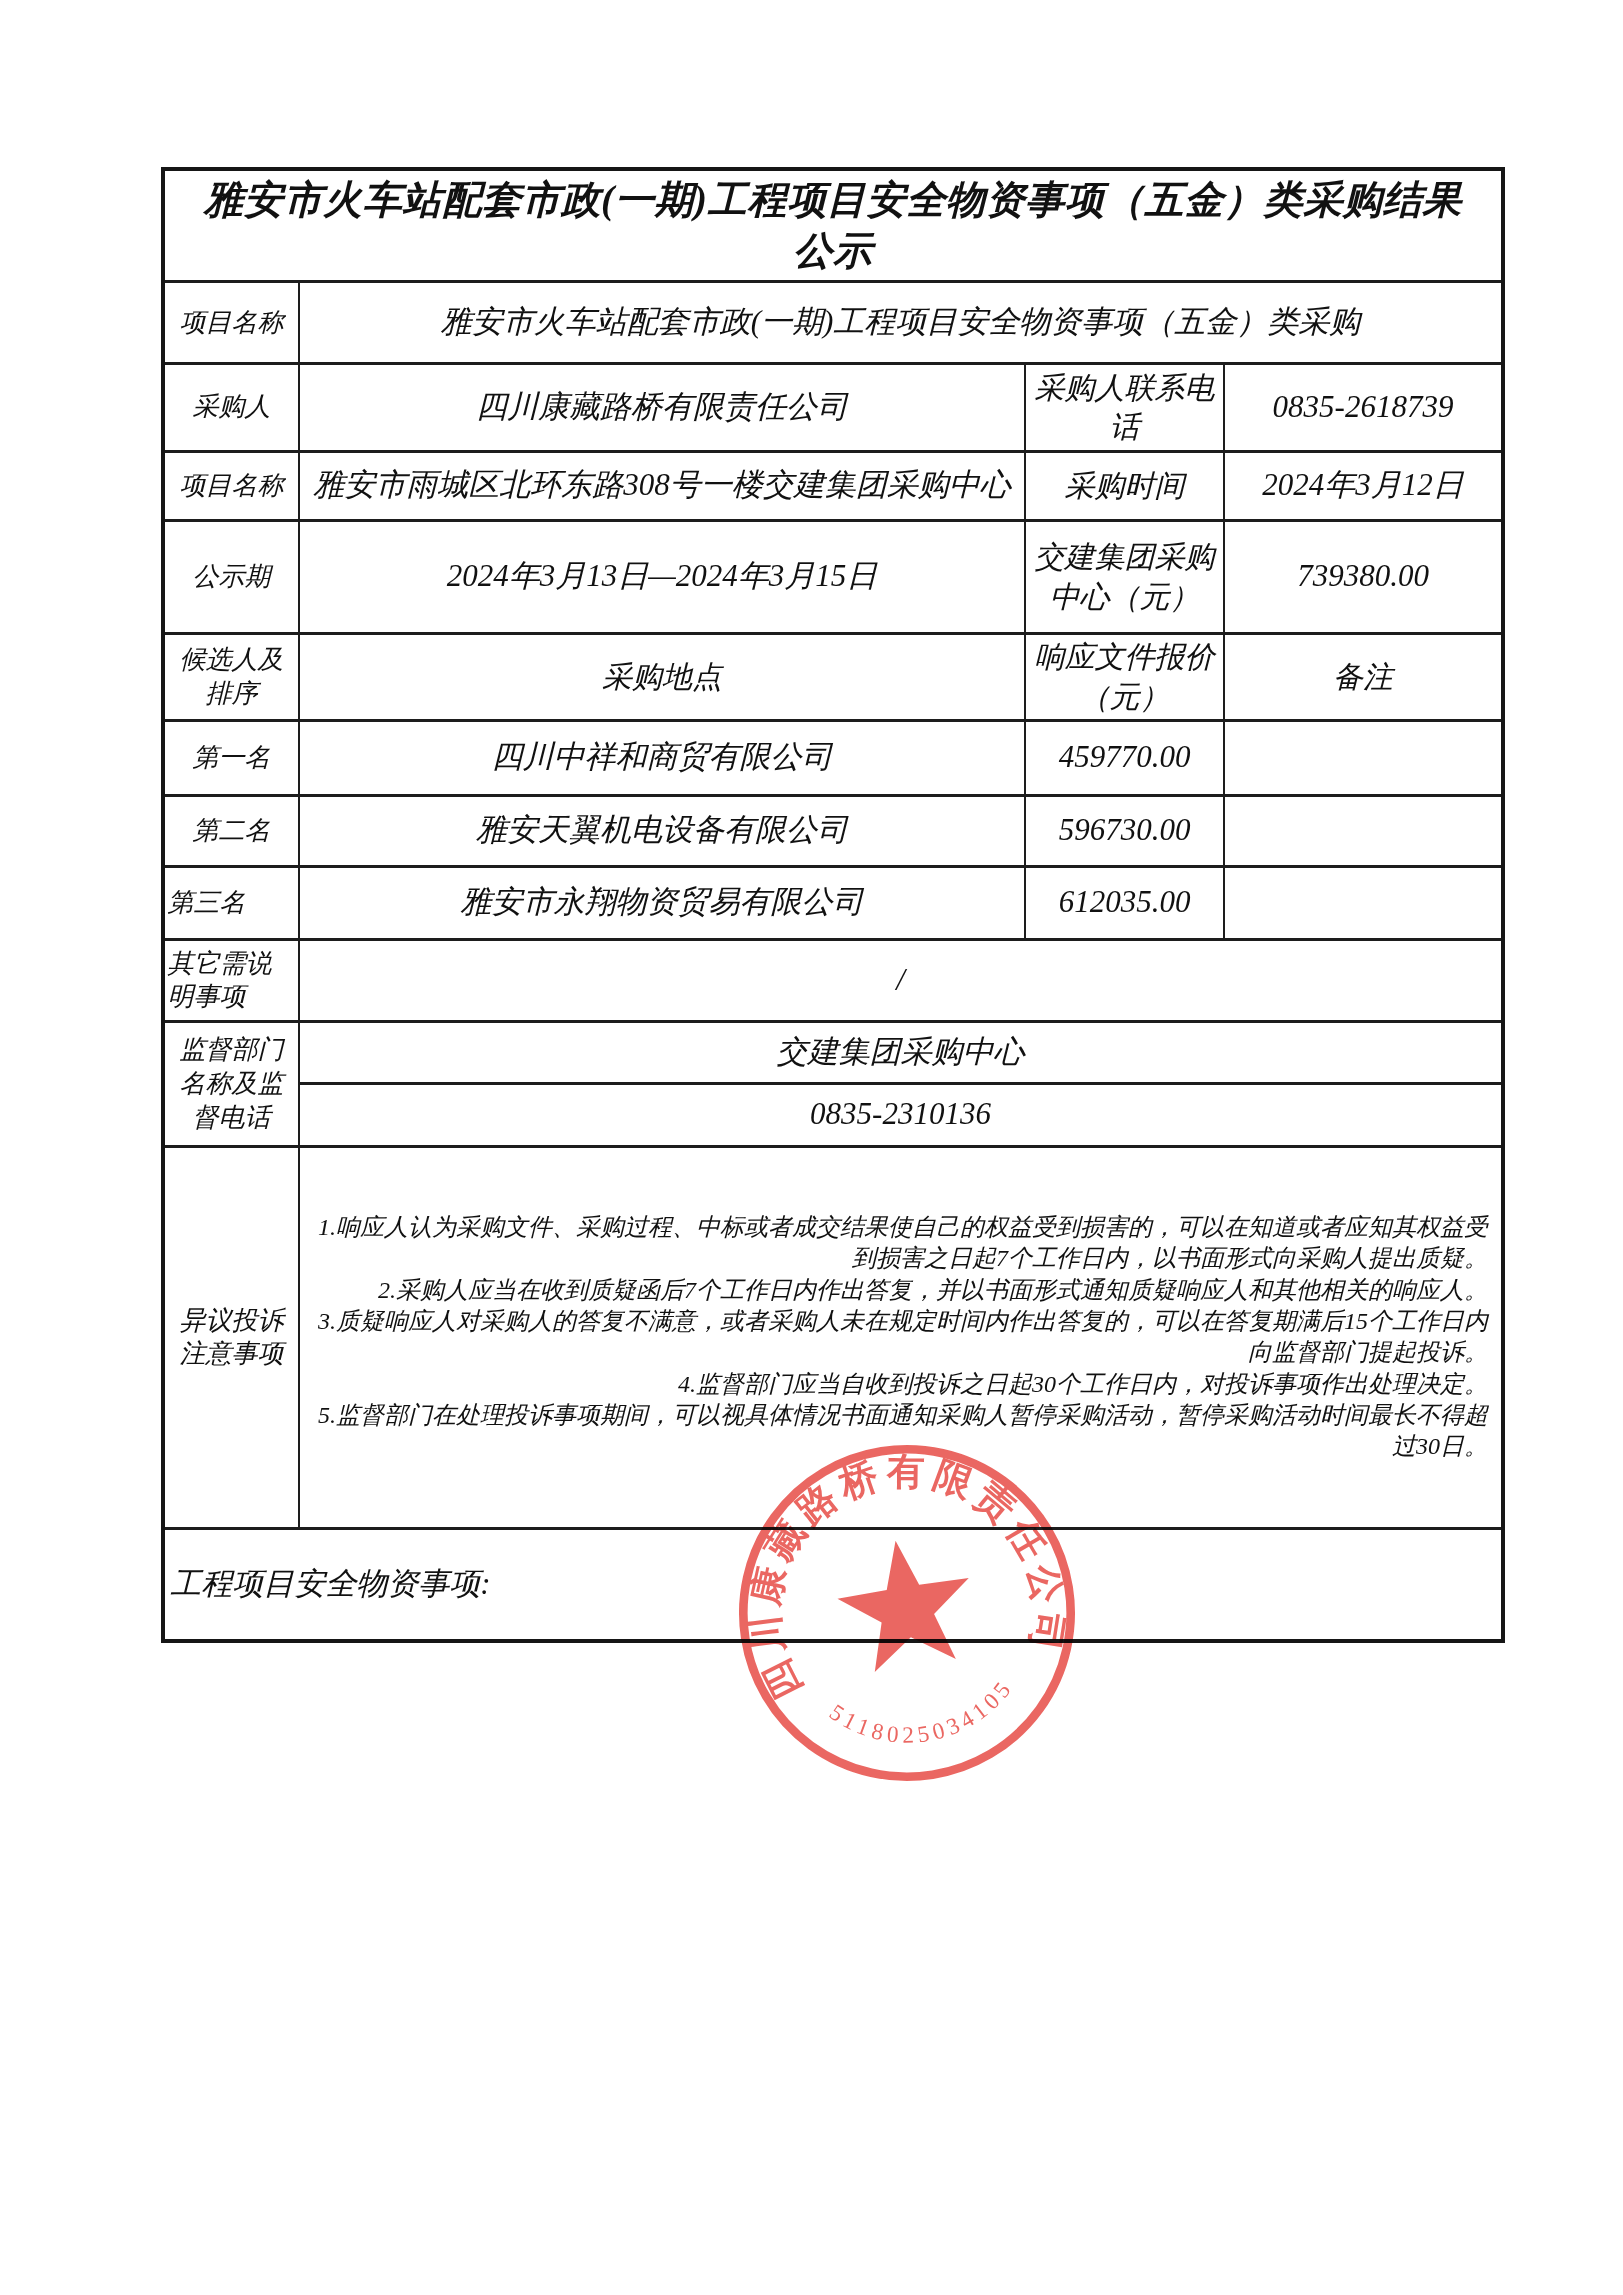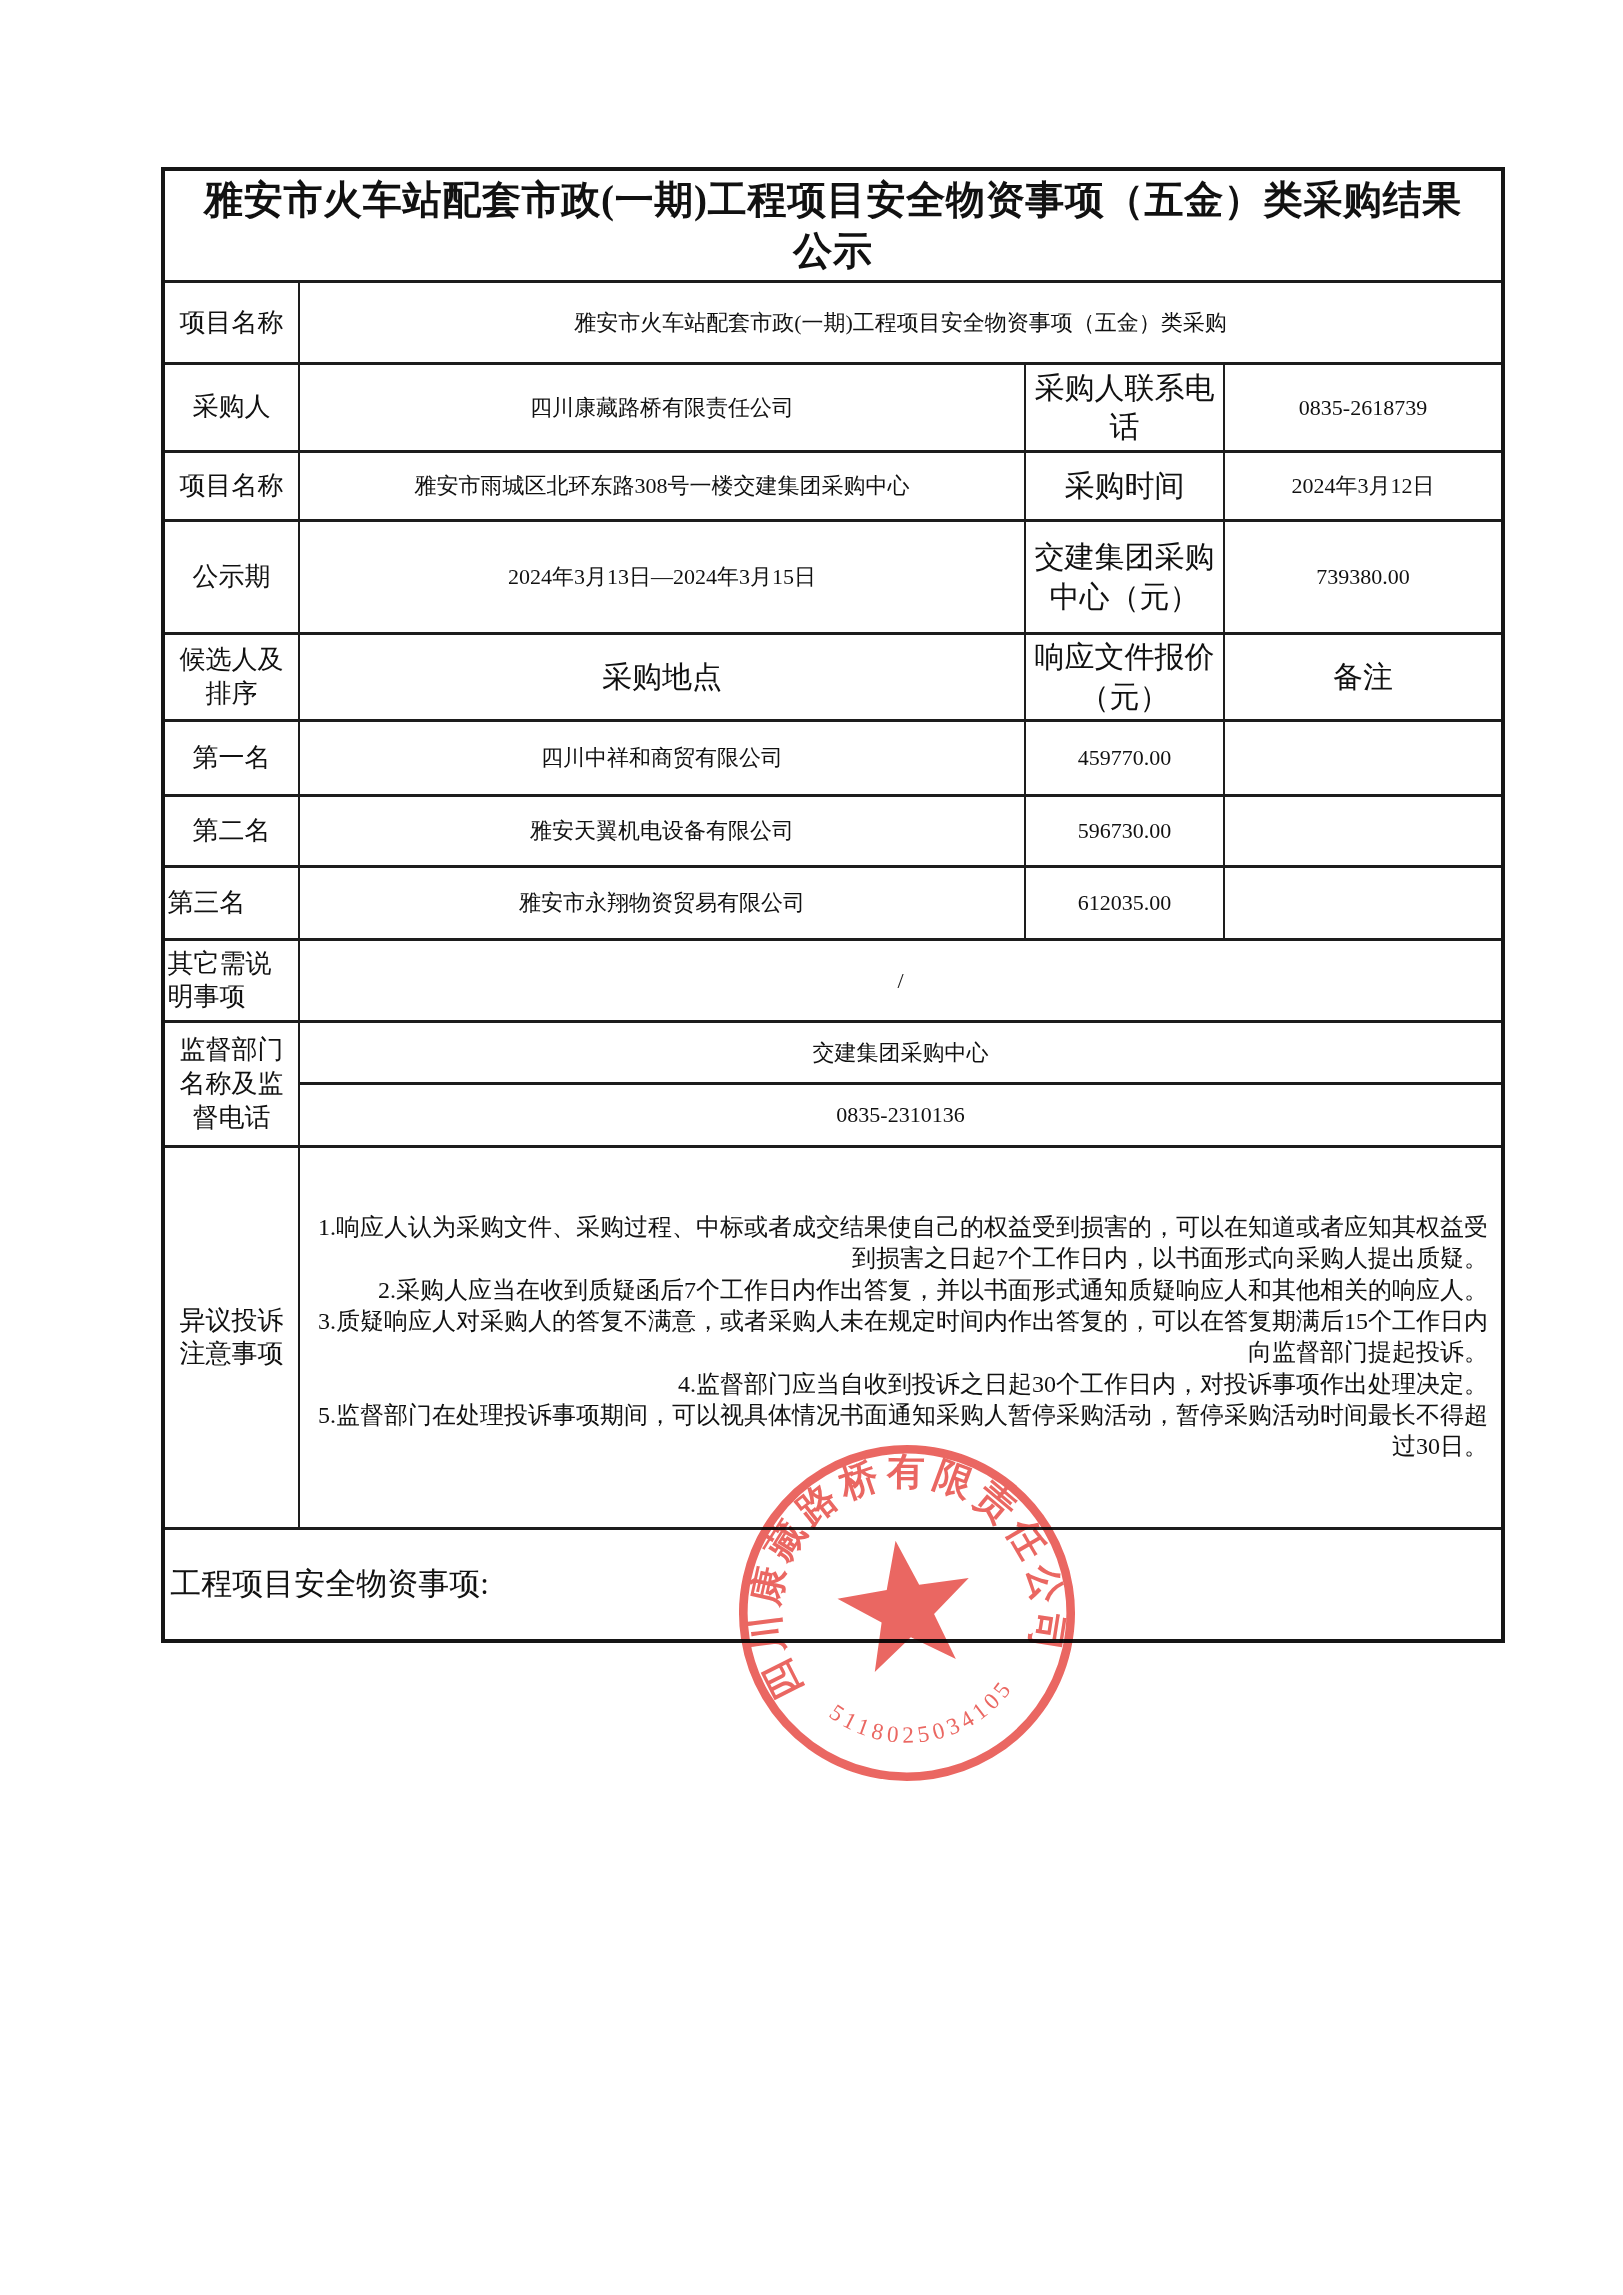--- a/index.html
+++ b/index.html
@@ -15,27 +15,28 @@
     border-collapse:collapse;table-layout:fixed;
     border:4.6px solid #161616;
   }
   td{
     border:2px solid #1d1d1d;
     border-top-width:3.3px;border-bottom-width:3.3px;
     vertical-align:middle;text-align:center;
     font-size:29px;line-height:1.32;
     padding:2.6px 6.5px;overflow:hidden;
     word-break:break-all;
+    font-style:italic;
   }
   .title-cell{
     font-size:39px;font-weight:bold;line-height:1.3;padding:3.9px 26px;
     letter-spacing:0.7px;
   }
   .label-cell{font-size:26px;padding:2.6px 3.9px;line-height:1.3;}
-  .value-cell{font-size:22px;}
+  .value-cell{font-size:31px;}
   .small-col{font-size:30px;padding:2.6px 3.9px;}
   .obj-cell{
     text-align:right;font-size:24px;line-height:1.305;
     padding:14.4px 13px 14.4px 14.4px;vertical-align:middle;word-break:break-all;
   }
   .obj-cell p{margin:0;}
   .sig-cell{
     text-align:left;font-size:31px;padding:2.6px 2.6px 2.6px 5.2px;vertical-align:middle;
   }
 

